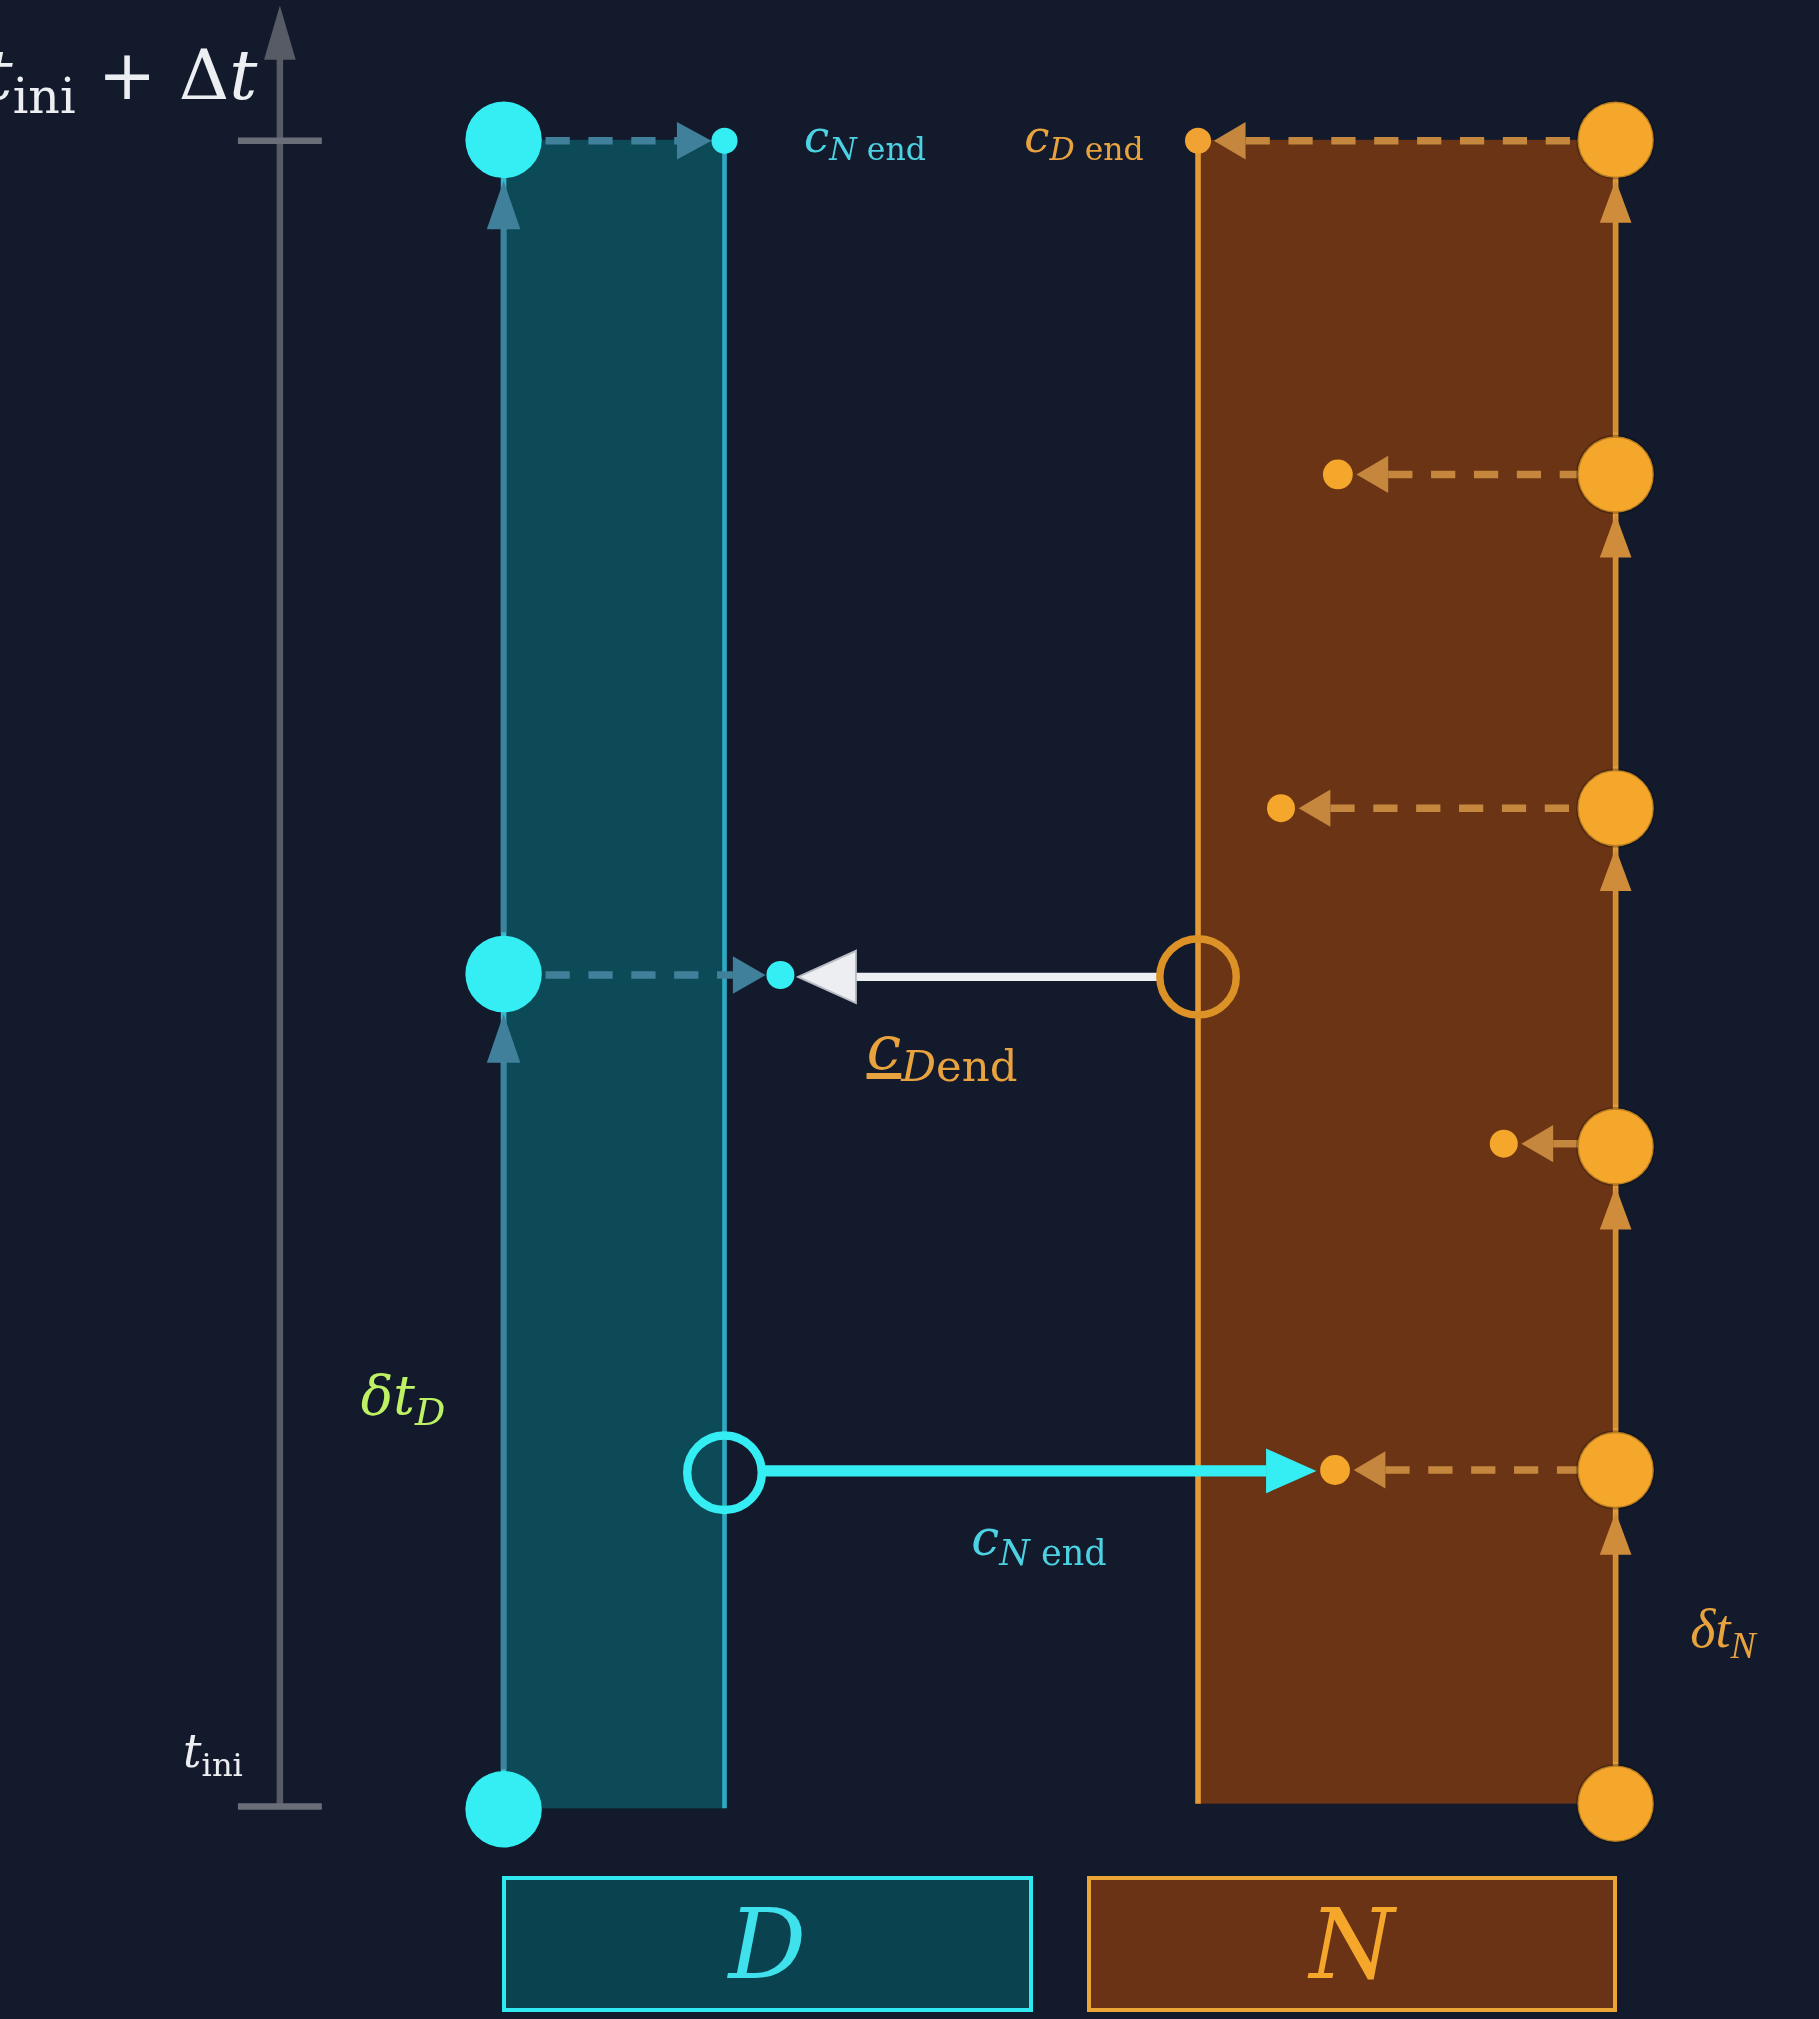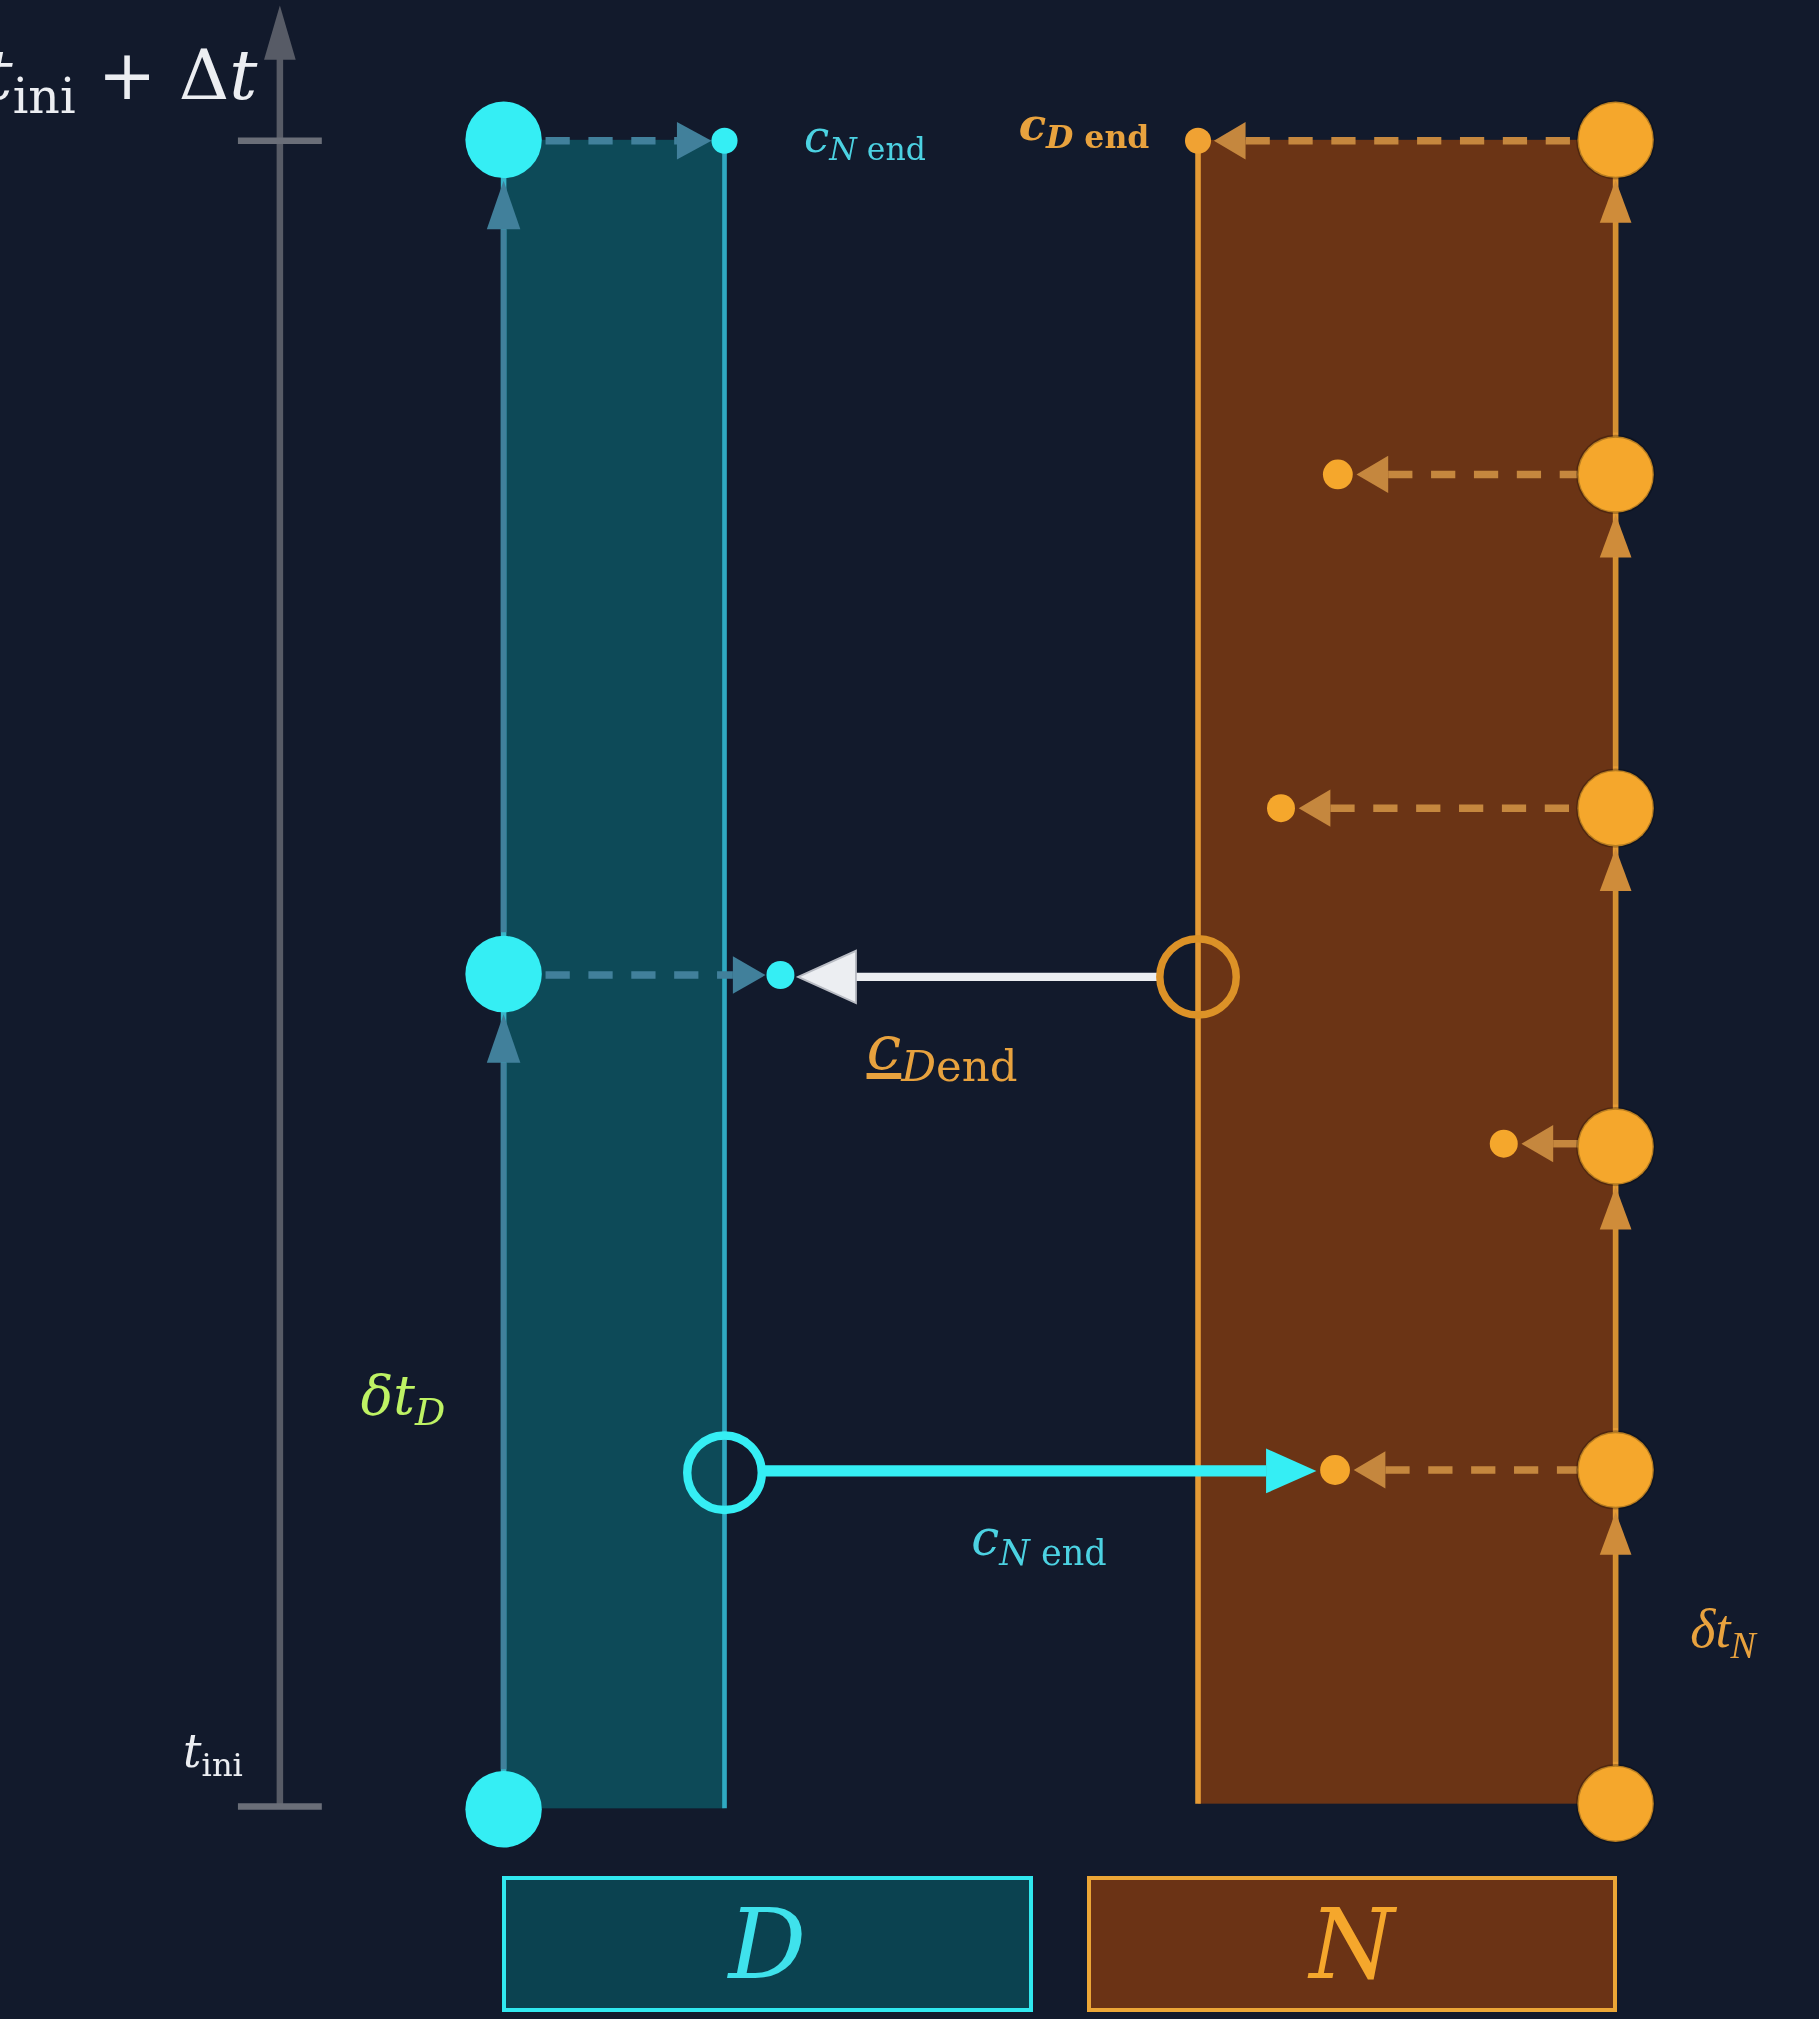--- a/index.html
+++ b/index.html
@@ -140,21 +140,21 @@
   </div>
 
   <div class="math-label lbl-white-sm" style="left:213px;top:1751px;">
     <span>t</span><span class="sub">ini</span>
   </div>
 
   <div class="math-label lbl-cyan" style="left:865px;top:136px;">
     <span>c</span><span class="sub"><span class="scr">N</span><span> end</span></span>
   </div>
 
-  <div class="math-label lbl-orange" style="left:1084px;top:124px;font-weight:bold;">
+  <div class="math-label lbl-orange" style="left:1084px;top:136px;">
     <span>c</span><span class="sub"><span class="scr">D</span><span> end</span></span>
   </div>
 
   <div class="math-label lbl-orange-lg" style="left:942px;top:1048px;">
     <span>c</span><span class="sub"><span class="scr">D</span><span>end</span></span>
   </div>
 
   <div class="math-label lbl-cyan-lg" style="left:1039px;top:1538px;">
     <span>c</span><span class="sub"><span class="scr">N</span><span> end</span></span>
   </div>

